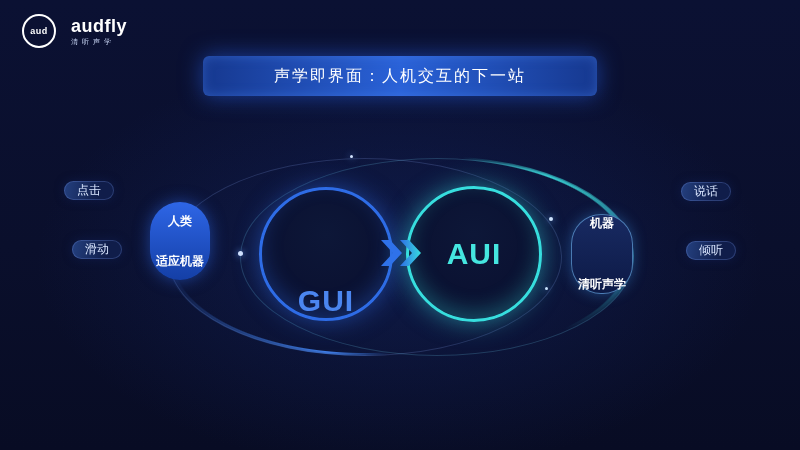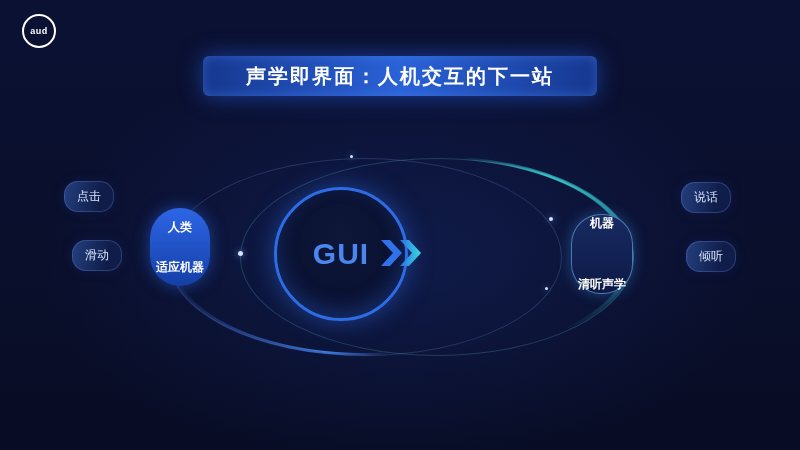--- a/index.html
+++ b/index.html
@@ -18,56 +18,56 @@
   .logo-text{display:flex;flex-direction:column;line-height:1;}
   .logo-name{color:#fff;font-size:18px;font-weight:bold;letter-spacing:.5px;}
   .logo-tagline{color:#c9d6f5;font-size:7px;letter-spacing:4px;margin-top:3px;}
   
   .title-banner{
     position:absolute;left:203px;top:56px;width:394px;height:40px;border-radius:6px;
     background:linear-gradient(90deg,#16388f 0%,#2a62d8 50%,#16388f 100%);
     box-shadow:0 0 22px rgba(40,100,240,0.55), inset 0 0 12px rgba(90,150,255,0.35);
     display:flex;align-items:center;justify-content:center;
   }
-  .title-text{color:#ffffff;font-size:20px;font-weight:bold;letter-spacing:2px;}
+  .title-text{color:#ffffff;font-size:16px;font-weight:normal;letter-spacing:2px;}
   
   .orbit{position:absolute;border-radius:50%;}
   .orbit-a{left:168px;top:158px;width:392px;height:196px;border:1px solid rgba(130,160,230,0.22);}
   .orbit-b{left:240px;top:158px;width:392px;height:196px;border:1px solid rgba(110,205,235,0.22);}
   .arc{position:absolute;border-radius:50%;filter:blur(1.5px);
     -webkit-mask:radial-gradient(closest-side,transparent 96.5%,#000 97.5%);
     mask:radial-gradient(closest-side,transparent 96.5%,#000 97.5%);}
   .arc-a{left:166px;top:156px;width:396px;height:200px;
     background:conic-gradient(from 165deg,transparent 0deg,rgba(70,140,255,0.95) 35deg,rgba(70,140,255,0.45) 70deg,transparent 100deg);}
   .arc-b{left:238px;top:156px;width:396px;height:200px;
     background:conic-gradient(from 15deg,transparent 0deg,rgba(60,225,225,0.9) 40deg,rgba(60,225,225,0.4) 75deg,transparent 105deg);}
   
   .big-circle{position:absolute;border-radius:50%;display:flex;align-items:center;justify-content:center;
     background:radial-gradient(circle at 50% 35%, #0d1738 0%, #0a1030 75%);}
-  .gui-circle{left:274px;top:187px;width:128px;height:128px;border:3px solid #2e6ce6;
-    box-shadow:0 0 24px rgba(46,108,230,0.5), inset 0 -8px 20px rgba(46,108,230,0.30);}
+  .gui-circle{left:259px;top:187px;width:128px;height:128px;border:3px solid #2e6ce6;
+    box-shadow:0 0 24px rgba(46,108,230,0.5), inset 0 -8px 20px rgba(46,108,230,0.30);align-items:flex-end;}
   .aui-circle{left:406px;top:186px;width:130px;height:130px;border:3px solid #37dede;
     box-shadow:0 0 24px rgba(55,222,222,0.5), inset 0 -8px 20px rgba(55,222,222,0.28);}
   .gui-label{color:#4b86f0;font-size:30px;font-weight:bold;letter-spacing:1px;}
   .aui-label{color:#45e6e0;font-size:30px;font-weight:bold;letter-spacing:1px;}
   
   .arrows{position:absolute;left:379px;top:239px;width:46px;height:28px;z-index:5;}
   
   .capsule{position:absolute;width:60px;height:78px;border-radius:30px;z-index:4;
     display:flex;flex-direction:column;align-items:center;justify-content:center;
     color:#ffffff;font-size:12px;font-weight:bold;line-height:1.55;text-align:center;}
-  .capsule-left{left:150px;top:208px;
+  .capsule-left{left:150px;top:202px;
     background:linear-gradient(180deg,#2e66e6 0%,#143fa6 100%);
     box-shadow:0 0 16px rgba(46,102,230,0.55);gap:21px;}
   .capsule-right{left:571px;top:214px;
     background:linear-gradient(180deg,#182a62 0%,#0d1a46 100%);
     border:1px solid rgba(120,195,255,0.55);
     box-shadow:0 0 14px rgba(60,150,235,0.40);gap:42px;}
   
-  .pill{position:absolute;padding:7px 13px;border-radius:14px;
+  .pill{position:absolute;padding:1px 13px;border-radius:14px;
     font-size:12px;color:#dbe7ff;white-space:nowrap;
     background:linear-gradient(100deg,#24407f 0%,#101d4a 70%);
     box-shadow:inset 0 0 0 1px rgba(110,140,220,0.30), 0 0 10px rgba(15,30,80,0.7);}
   .pill-l1{left:64px;top:181px;}
   .pill-l2{left:72px;top:240px;}
   .pill-l3{left:56px;top:303px;}
   .pill-r1{left:681px;top:182px;}
   .pill-r2{left:686px;top:241px;}
   .pill-r3{left:664px;top:304px;}
   
@@ -79,40 +79,47 @@
 </style>
 </head>
 <body>
 
 <div class="stage">
 
   <div class="logo">
     <div class="logo-circle">
       <span>aud</span>
     </div>
+    <div class="logo-text">
+      <span class="logo-name">audfly</span>
+      <span class="logo-tagline">清听声学</span>
+    </div>
   </div>
 
   <div class="title-banner">
     <span class="title-text">声学即界面：人机交互的下一站</span>
   </div>
 
   <div class="orbit orbit-a"></div>
   <div class="orbit orbit-b"></div>
   <div class="arc arc-a"></div>
   <div class="arc arc-b"></div>
 
   <div class="dot dot1"></div>
   <div class="dot dot2"></div>
   <div class="dot dot3"></div>
   <div class="dot dot4"></div>
 
   <div class="big-circle gui-circle">
     <span class="gui-label">GUI</span>
   </div>
 
+  <div class="big-circle aui-circle">
+    <span class="aui-label">AUI</span>
+  </div>
 
   <div class="arrows">
     <svg width="46" height="28" viewBox="0 0 46 28">
       <defs>
         <linearGradient id="chevGrad" x1="0" y1="0" x2="1" y2="0">
           <stop offset="0" stop-color="#2e6ce6"></stop>
           <stop offset="1" stop-color="#37dede"></stop>
         </linearGradient>
       </defs>
       <polygon points="2,1 11,1 23,14 11,27 2,27 14,14" fill="#2f72ea"></polygon>

